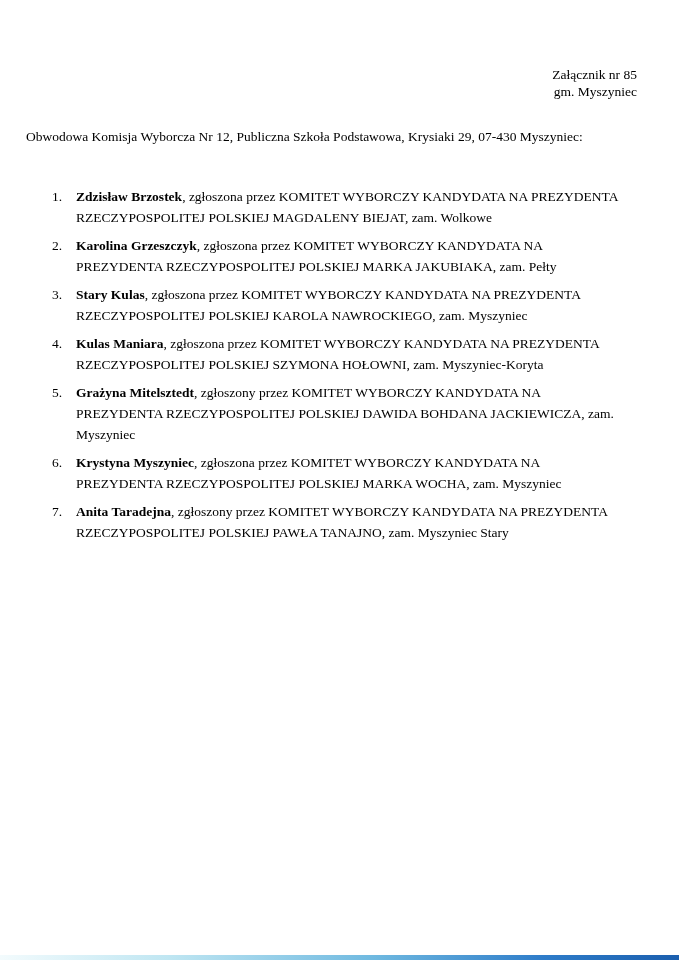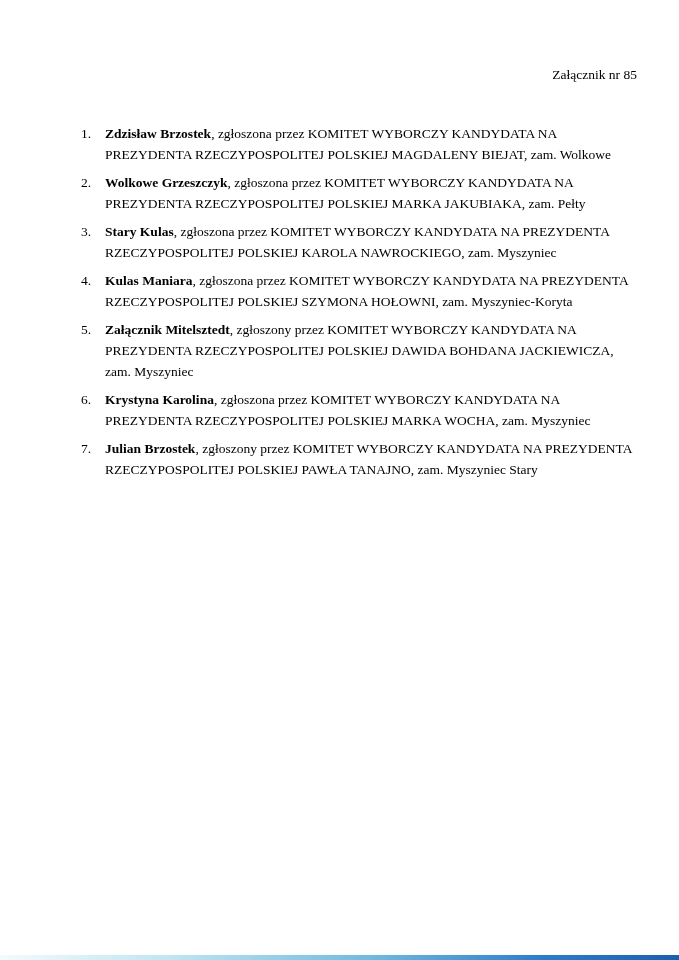--- a/index.html
+++ b/index.html
@@ -5,21 +5,21 @@
   * { margin: 0; padding: 0; box-sizing: border-box; }
   html, body { width: 679px; height: 960px; }
   body {
     background: #ffffff;
     font-family: "Liberation Serif", "DejaVu Serif", serif;
     color: #000000;
     position: relative;
     overflow: hidden;
   }
   .doc {
-    padding: 66px 42px 0 55px;
+    padding: 66px 42px 0 26px;
   }
   .attachment-block {
     text-align: right;
     font-size: 13.5px;
     line-height: 17px;
   }
   .commission-title {
     margin-top: 28px;
     font-size: 13.5px;
     line-height: 18px;
@@ -51,49 +51,51 @@
     background: linear-gradient(90deg, #f3fbfd 0%, #bfe6f2 25%, #6fb9e0 55%, #2e7cc9 80%, #1b5fae 100%);
   }
 </style>
 </head>
 <body>
 
 <div class="doc">
 
   <div class="attachment-block">
     <div>Załącznik nr 85</div>
+    <div>gm. Myszyniec</div>
   </div>
 
+  <div class="commission-title">Obwodowa Komisja Wyborcza Nr 12, Publiczna Szkoła Podstawowa, Krysiaki 29, 07-430 Myszyniec:</div>
 
   <ol class="member-list">
     <li>
       <span class="num">1.</span>
       <span class="entry"><b>Zdzisław Brzostek</b><span>, zgłoszona przez KOMITET WYBORCZY KANDYDATA NA PREZYDENTA RZECZYPOSPOLITEJ POLSKIEJ MAGDALENY BIEJAT, zam. Wolkowe</span></span>
     </li>
     <li>
       <span class="num">2.</span>
-      <span class="entry"><b>Wolkowe Grzeszczyk</b><span>, zgłoszona przez KOMITET WYBORCZY KANDYDATA NA PREZYDENTA RZECZYPOSPOLITEJ POLSKIEJ MARKA JAKUBIAKA, zam. Pełty</span></span>
+      <span class="entry"><b>Karolina Grzeszczyk</b><span>, zgłoszona przez KOMITET WYBORCZY KANDYDATA NA PREZYDENTA RZECZYPOSPOLITEJ POLSKIEJ MARKA JAKUBIAKA, zam. Pełty</span></span>
     </li>
     <li>
       <span class="num">3.</span>
       <span class="entry"><b>Stary Kulas</b><span>, zgłoszona przez KOMITET WYBORCZY KANDYDATA NA PREZYDENTA RZECZYPOSPOLITEJ POLSKIEJ KAROLA NAWROCKIEGO, zam. Myszyniec</span></span>
     </li>
     <li>
       <span class="num">4.</span>
       <span class="entry"><b>Kulas Maniara</b><span>, zgłoszona przez KOMITET WYBORCZY KANDYDATA NA PREZYDENTA RZECZYPOSPOLITEJ POLSKIEJ SZYMONA HOŁOWNI, zam. Myszyniec-Koryta</span></span>
     </li>
     <li>
       <span class="num">5.</span>
-      <span class="entry"><b>Załącznik Mitelsztedt</b><span>, zgłoszony przez KOMITET WYBORCZY KANDYDATA NA PREZYDENTA RZECZYPOSPOLITEJ POLSKIEJ DAWIDA BOHDANA JACKIEWICZA, zam. Myszyniec</span></span>
+      <span class="entry"><b>Grażyna Mitelsztedt</b><span>, zgłoszony przez KOMITET WYBORCZY KANDYDATA NA PREZYDENTA RZECZYPOSPOLITEJ POLSKIEJ DAWIDA BOHDANA JACKIEWICZA, zam. Myszyniec</span></span>
     </li>
     <li>
       <span class="num">6.</span>
-      <span class="entry"><b>Krystyna Karolina</b><span>, zgłoszona przez KOMITET WYBORCZY KANDYDATA NA PREZYDENTA RZECZYPOSPOLITEJ POLSKIEJ MARKA WOCHA, zam. Myszyniec</span></span>
+      <span class="entry"><b>Krystyna Myszyniec</b><span>, zgłoszona przez KOMITET WYBORCZY KANDYDATA NA PREZYDENTA RZECZYPOSPOLITEJ POLSKIEJ MARKA WOCHA, zam. Myszyniec</span></span>
     </li>
     <li>
       <span class="num">7.</span>
-      <span class="entry"><b>Julian Brzostek</b><span>, zgłoszony przez KOMITET WYBORCZY KANDYDATA NA PREZYDENTA RZECZYPOSPOLITEJ POLSKIEJ PAWŁA TANAJNO, zam. Myszyniec Stary</span></span>
+      <span class="entry"><b>Anita Taradejna</b><span>, zgłoszony przez KOMITET WYBORCZY KANDYDATA NA PREZYDENTA RZECZYPOSPOLITEJ POLSKIEJ PAWŁA TANAJNO, zam. Myszyniec Stary</span></span>
     </li>
   </ol>
 
 </div>
 
 <div class="bottom-gradient-bar"></div>
 
 </body></html>

